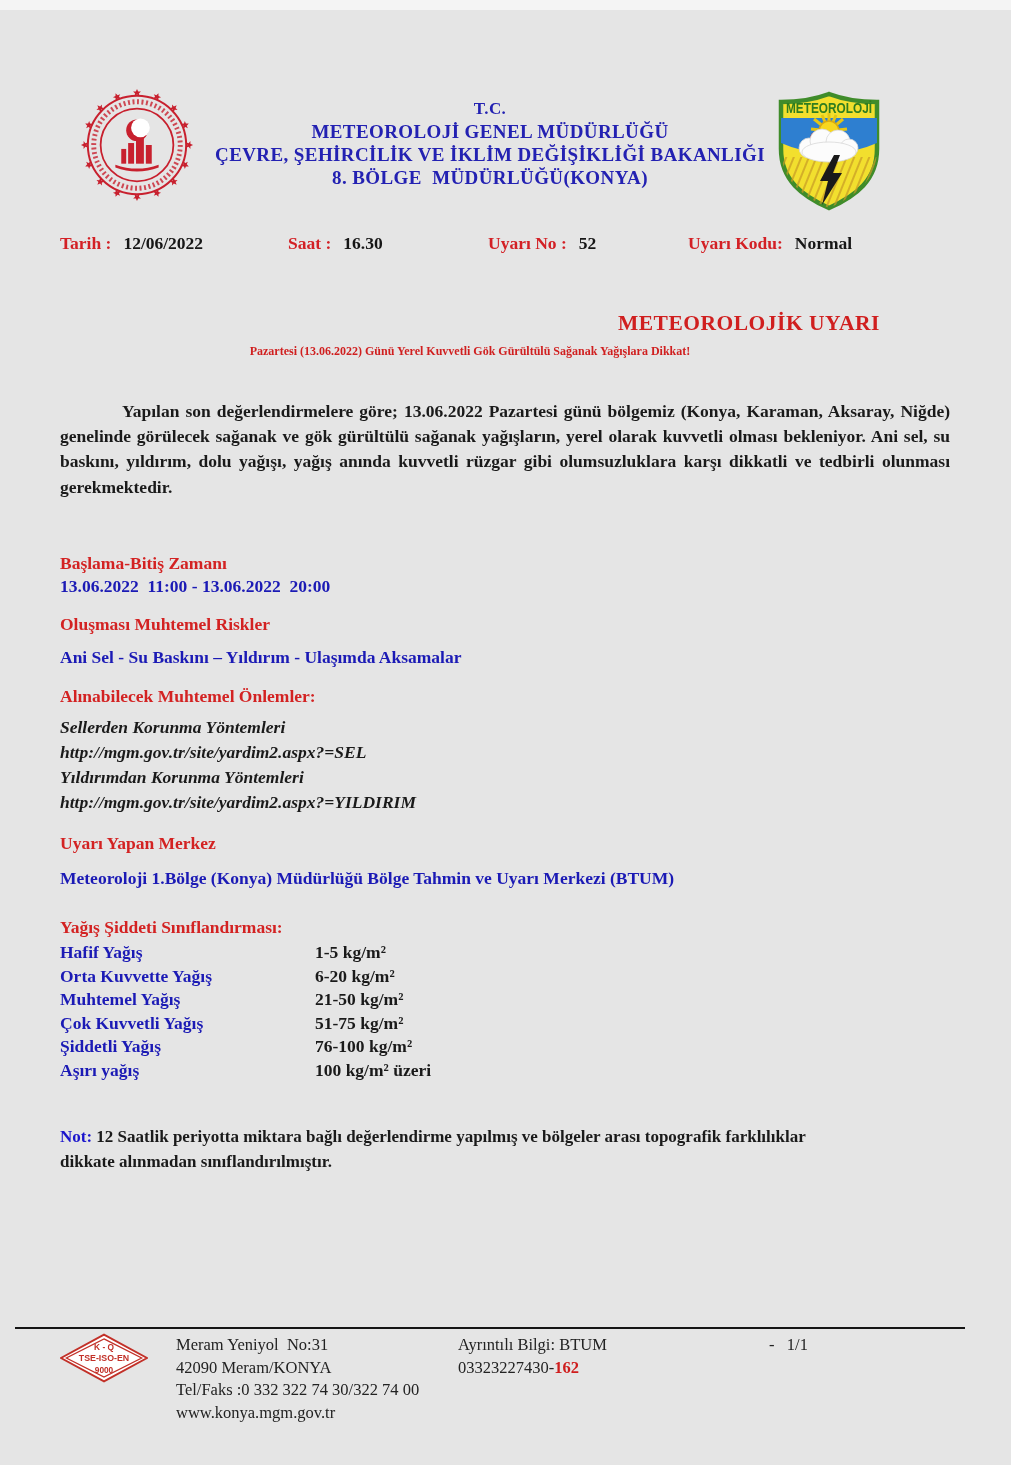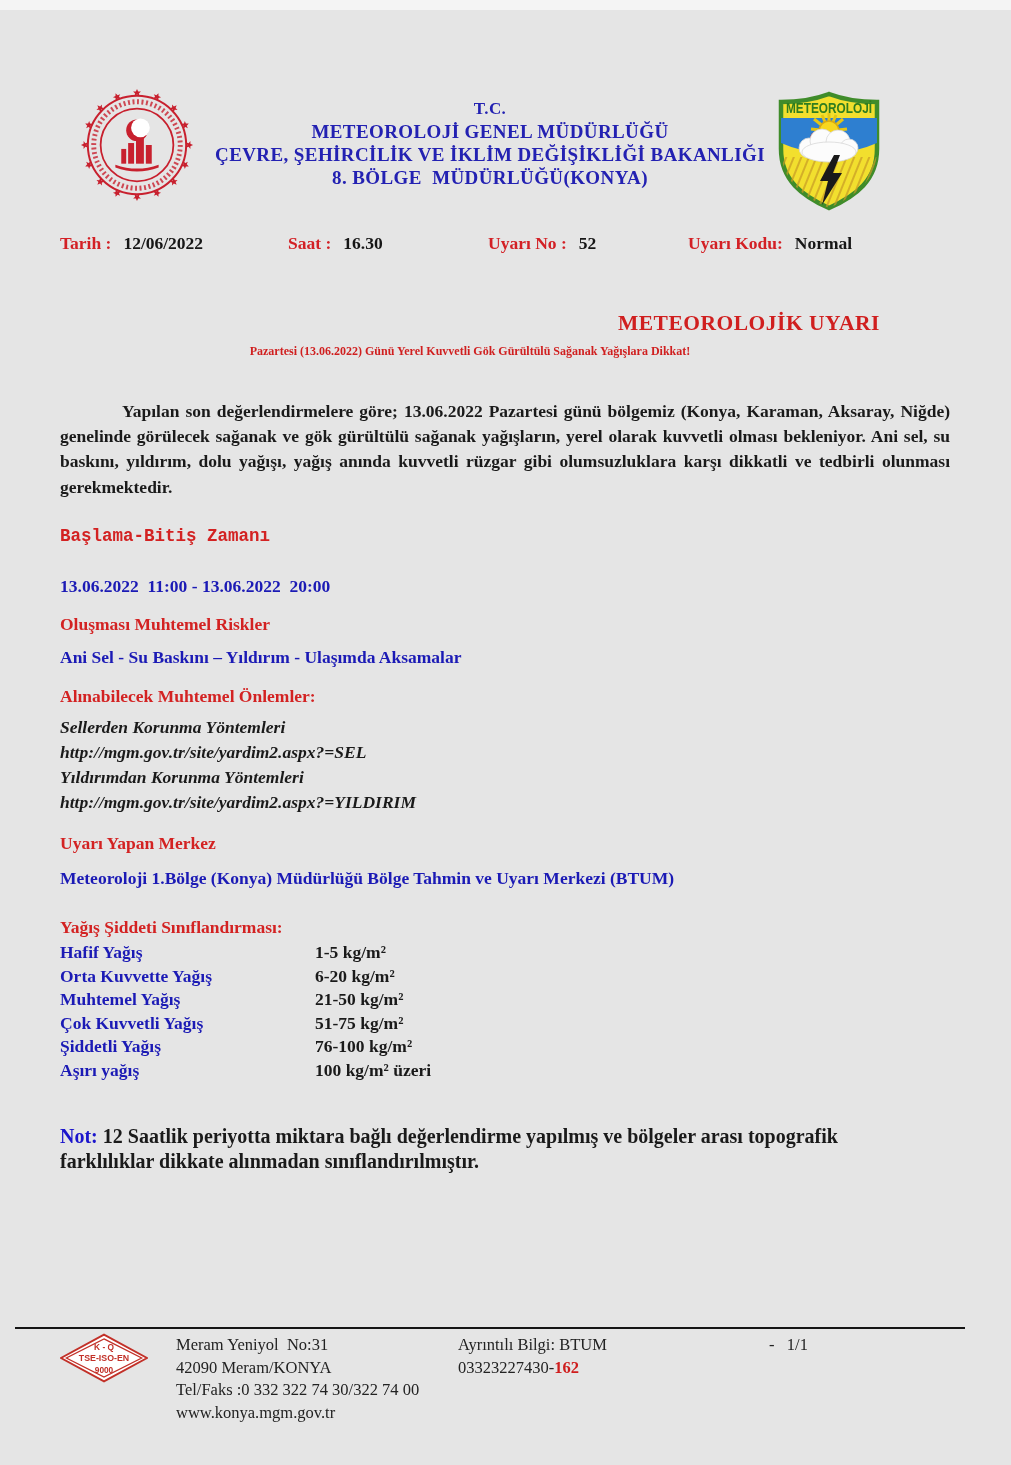--- a/index.html
+++ b/index.html
@@ -32,21 +32,21 @@
   .blue-line{color:#1b1ab5;font-size:17.5px;white-space:nowrap;}
   .black-lines{left:60px;font-size:17.5px;line-height:25px;color:#1a1a1a;}
 
   
   .cls-rows{left:60px;top:941px;font-size:17.5px;line-height:23.5px;}
   .cls-row{display:flex;}
   .cls-label{color:#1b1ab5;width:255px;}
   .cls-value{color:#1a1a1a;}
 
   
-  .note{left:60px;top:1124px;width:780px;font-size:20px;line-height:25px;color:#1a1a1a;}
+  .note{left:60px;top:1124px;width:780px;font-size:17px;line-height:25px;color:#1a1a1a;}
   .note-label{color:#1b15cc;}
 
   
   .footer-line{left:15px;top:1327px;width:950px;height:2px;background:#151515;}
   .tse-logo{left:60px;top:1333px;width:88px;height:50px;}
   .footer-text{font-weight:normal;font-size:16.5px;line-height:22.5px;color:#222;}
   .addr-col{left:168px;top:1334px;margin-left:8px;}
   .contact-col{left:458px;top:1334px;}
   .phone-ext{color:#cf1d1d;font-weight:bold;}
   .page-ind{left:769px;top:1334px;}
@@ -150,21 +150,21 @@
   </div>
   <div class="abs info-group" style="left:688px;">
     <span class="info-label">Uyarı Kodu:</span><span class="info-value">Normal</span>
   </div>
 
   <div class="abs w-title">METEOROLOJİK UYARI</div>
   <div class="abs w-subtitle">Pazartesi (13.06.2022) Günü Yerel Kuvvetli Gök Gürültülü Sağanak Yağışlara Dikkat!</div>
 
   <p class="abs body-par" style="margin:0;">Yapılan son değerlendirmelere göre; 13.06.2022 Pazartesi günü bölgemiz (Konya, Karaman, Aksaray, Niğde) genelinde görülecek sağanak ve gök gürültülü sağanak yağışların, yerel olarak kuvvetli olması bekleniyor. Ani sel, su baskını, yıldırım, dolu yağışı, yağış anında kuvvetli rüzgar gibi olumsuzluklara karşı dikkatli ve tedbirli olunması gerekmektedir.</p>
 
-  <div class="abs red-head" style="left:60px;top:526px;font-family:Liberation Mono, monospace;">Başlama-Bitiş Zamanı</div>
+  <div class="abs red-head" style="left:60px;top:553px;">Başlama-Bitiş Zamanı</div>
   <div class="abs blue-line" style="left:60px;top:576px;">13.06.2022&nbsp;&nbsp;11:00 - 13.06.2022&nbsp;&nbsp;20:00</div>
 
   <div class="abs red-head" style="left:60px;top:614px;">Oluşması Muhtemel Riskler</div>
   <div class="abs blue-line" style="left:60px;top:647px;">Ani Sel - Su Baskını – Yıldırım - Ulaşımda Aksamalar</div>
 
   <div class="abs red-head" style="left:60px;top:686px;">Alınabilecek Muhtemel Önlemler:</div>
   <div class="abs black-lines" style="top:715px;font-style:italic;">
     <div>Sellerden Korunma Yöntemleri</div>
     <div>http://mgm.gov.tr/site/yardim2.aspx?=SEL</div>
     <div>Yıldırımdan Korunma Yöntemleri</div>

